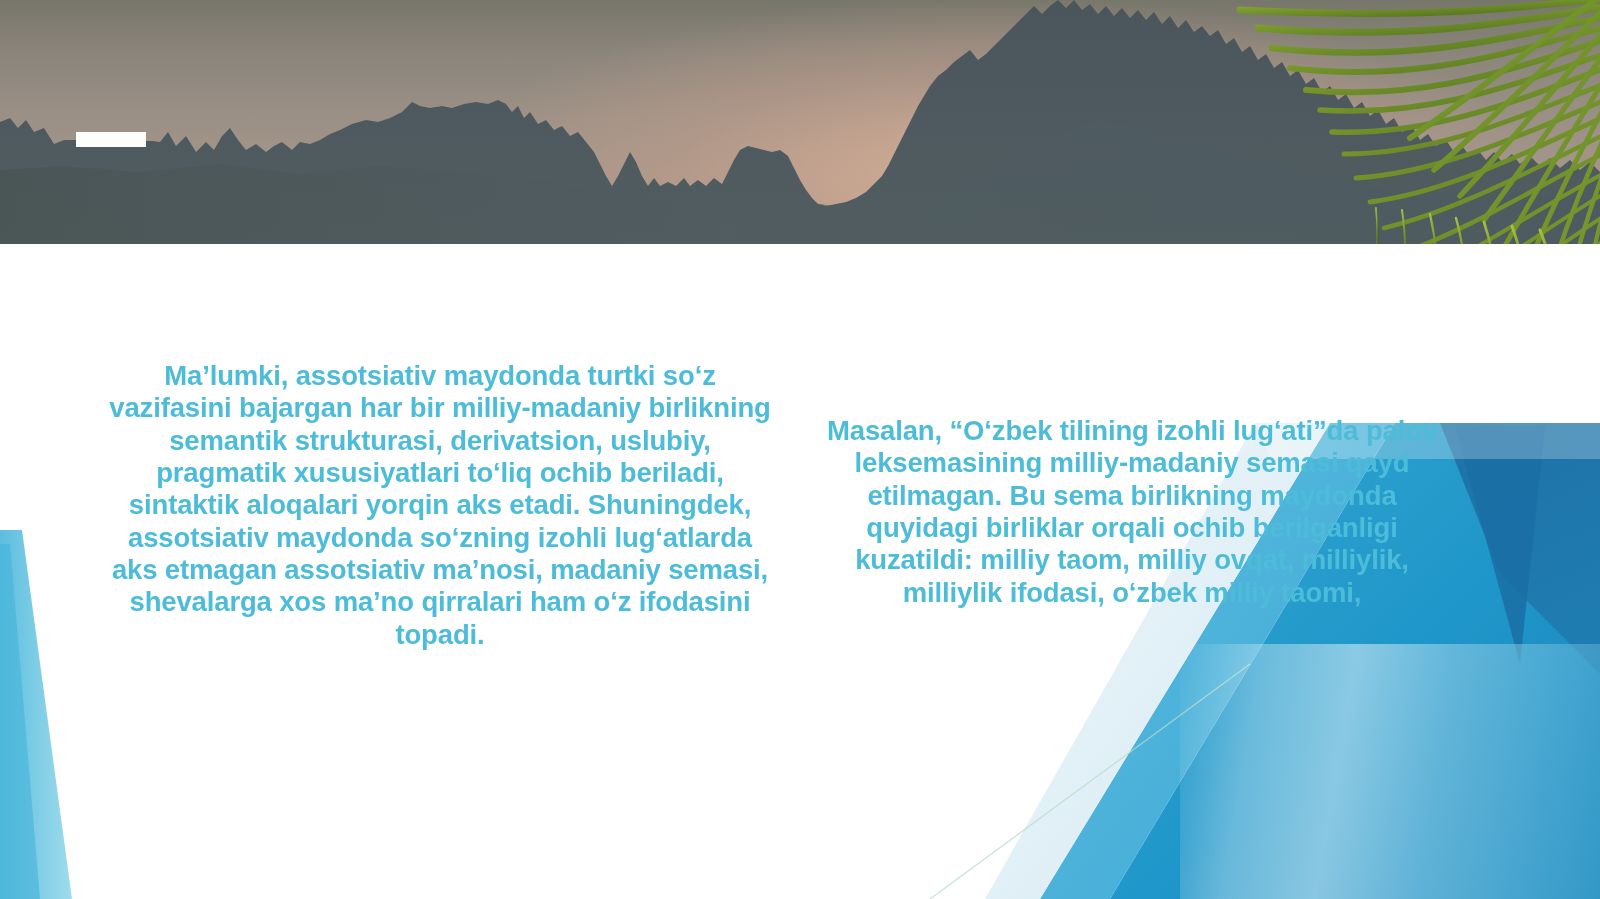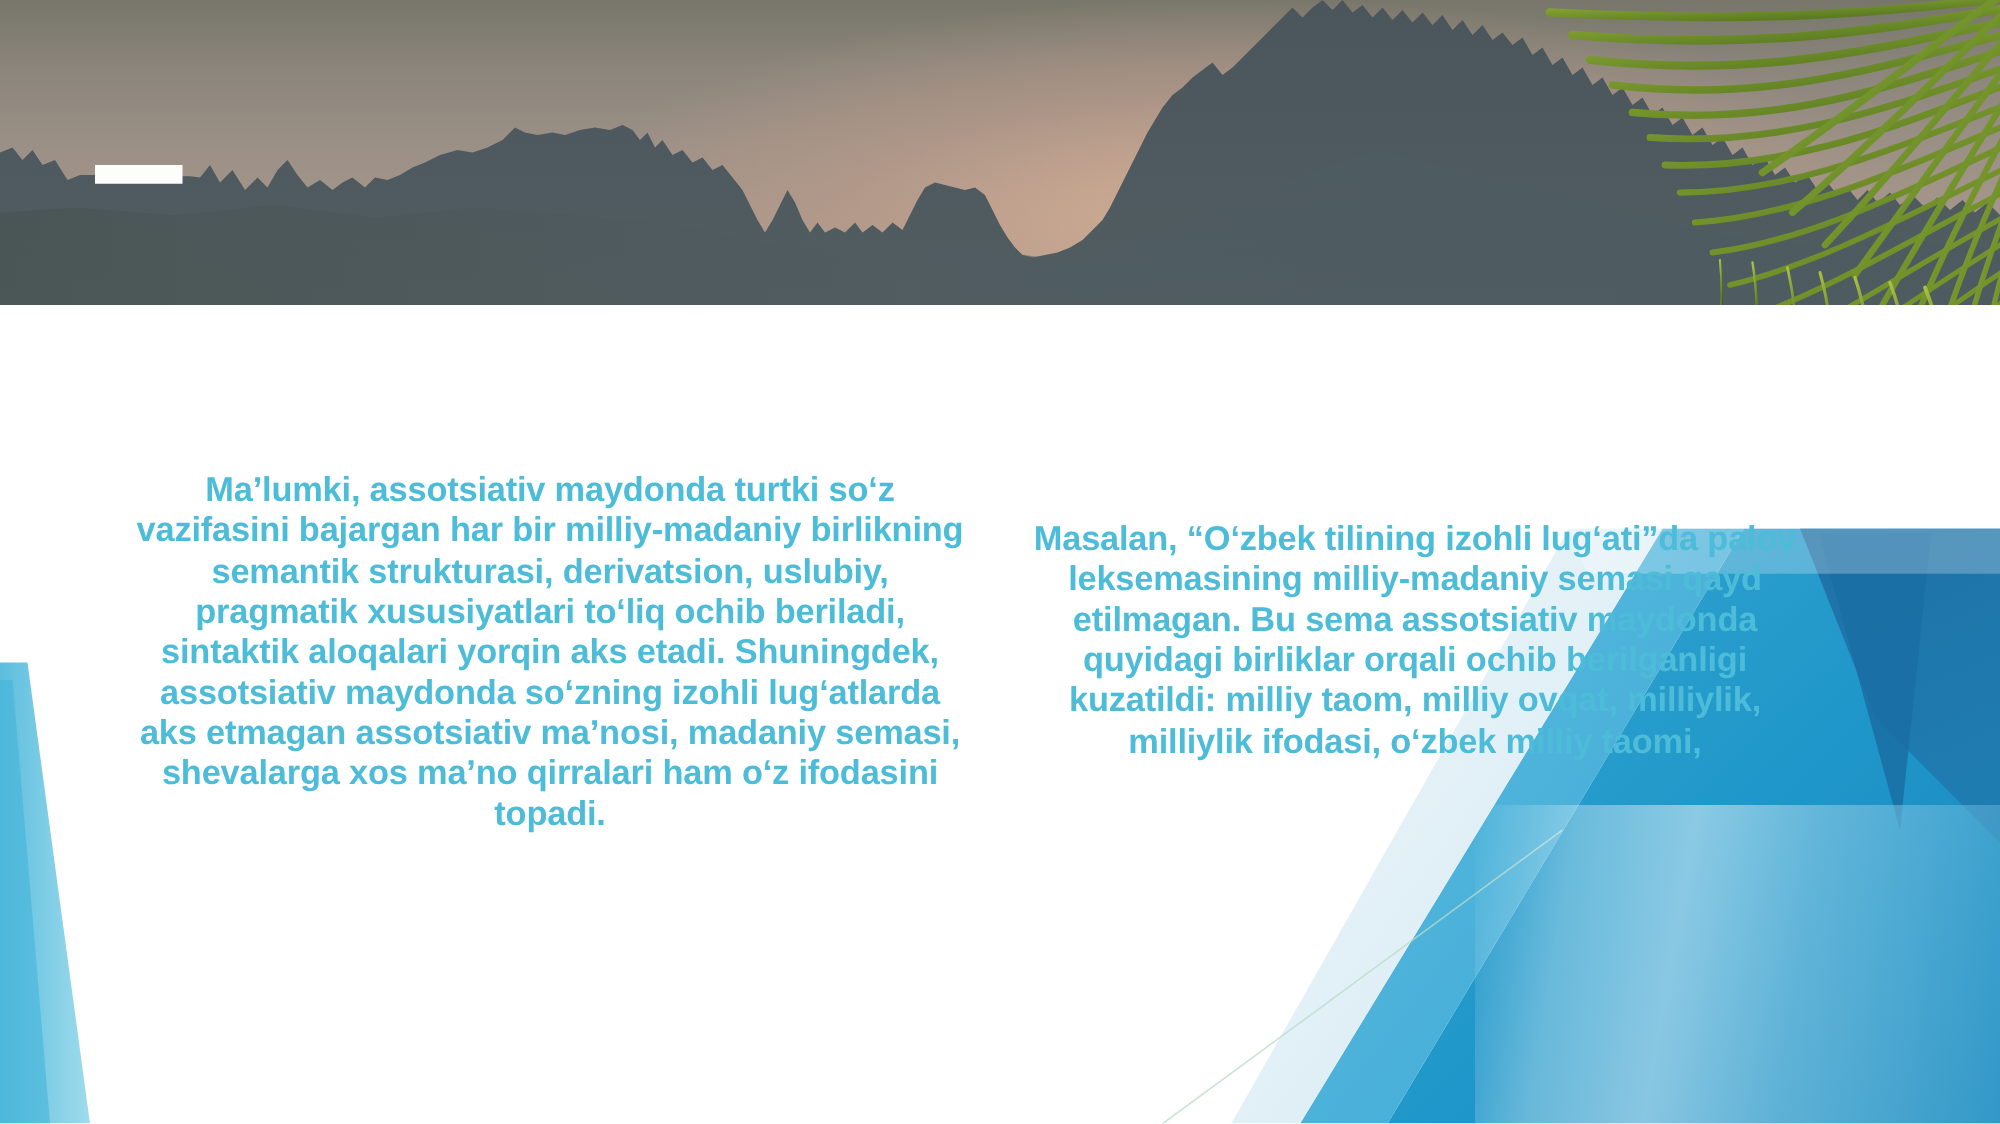--- a/index.html
+++ b/index.html
@@ -95,21 +95,21 @@
     text-align: center;
     font-weight: bold;
     font-size: 27.5px;
     line-height: 1.175;
     letter-spacing: -0.15px;
     color: #4cbcd9;
     white-space: pre-line;
   }
   #text-left {
     left: 104px;
-    top: 376px;
+    top: 360px;
     width: 672px;
   }
   #text-right {
     left: 812px;
     top: 415px;
     width: 640px;
     color: #4dbcd8;
   }
   
   #text-right-fade {
@@ -284,15 +284,15 @@
 
       <polygon points="0,286 0,655 72,655 22,286" fill="url(#leftWedge)" opacity="0.85"></polygon>
       <polygon points="0,300 0,655 40,655 10,300" fill="#3fb2d9" opacity="0.55"></polygon>
     </svg>
 
     <div id="text-right-fade"></div>
   </div>
 
   <div class="textblock" id="text-left">Ma’lumki, assotsiativ maydonda turtki so‘z vazifasini bajargan har bir milliy-madaniy birlikning semantik strukturasi, derivatsion, uslubiy, pragmatik xususiyatlari to‘liq ochib beriladi, sintaktik aloqalari yorqin aks etadi. Shuningdek, assotsiativ maydonda so‘zning izohli lug‘atlarda aks etmagan assotsiativ ma’nosi, madaniy semasi, shevalarga xos ma’no qirralari ham o‘z ifodasini topadi.</div>
 
-  <div class="textblock" id="text-right">Masalan, “O‘zbek tilining izohli lug‘ati”da palov leksemasining milliy-madaniy semasi qayd etilmagan. Bu sema assotsiativ maydonda quyidagi birliklar orqali ochib berilganligi kuzatildi: milliy taom, milliy ovqat, milliylik, milliylik ifodasi, o‘zbek milliy taomi,</div>
+  <div class="textblock" id="text-right">Masalan, “O‘zbek tilining izohli lug‘ati”da palov leksemasining milliy-madaniy semasi qayd etilmagan. Bu sema birlikning maydonda quyidagi birliklar orqali ochib berilganligi kuzatildi: milliy taom, milliy ovqat, milliylik, milliylik ifodasi, o‘zbek milliy taomi,</div>
 
 </div>
 
 </body></html>

